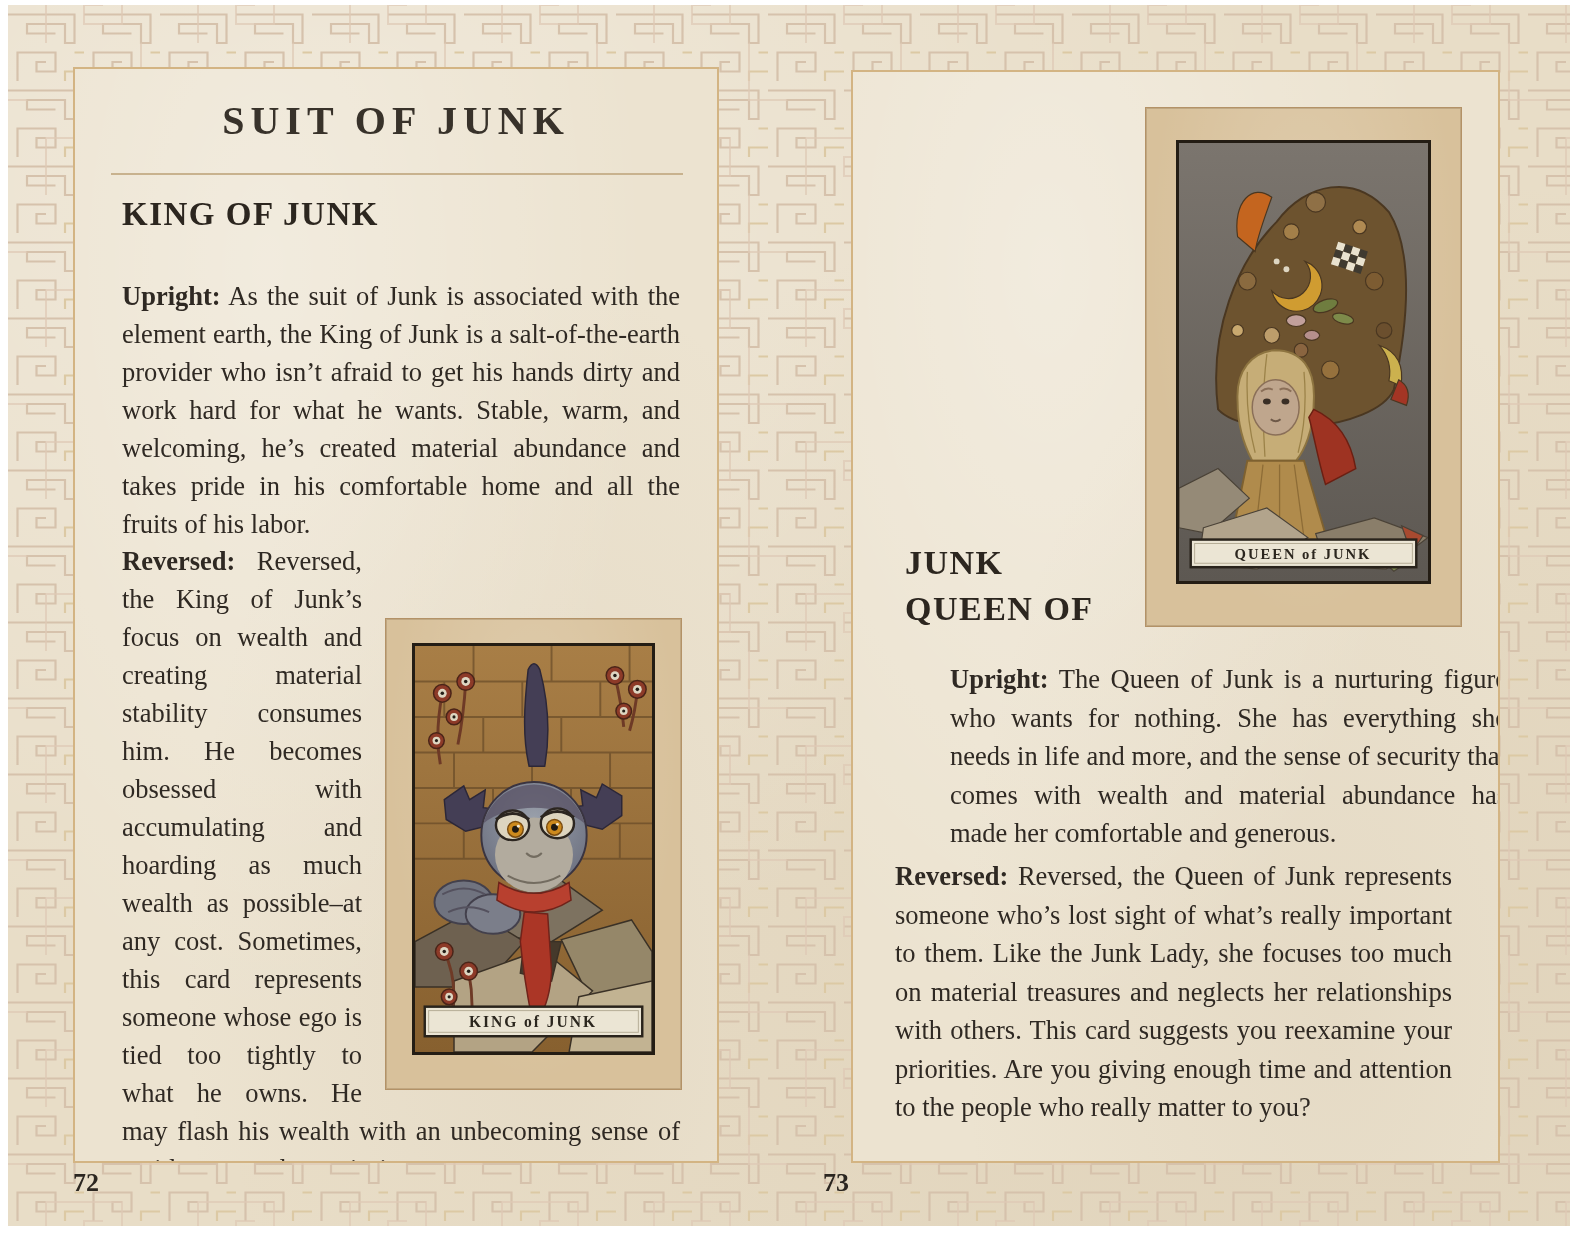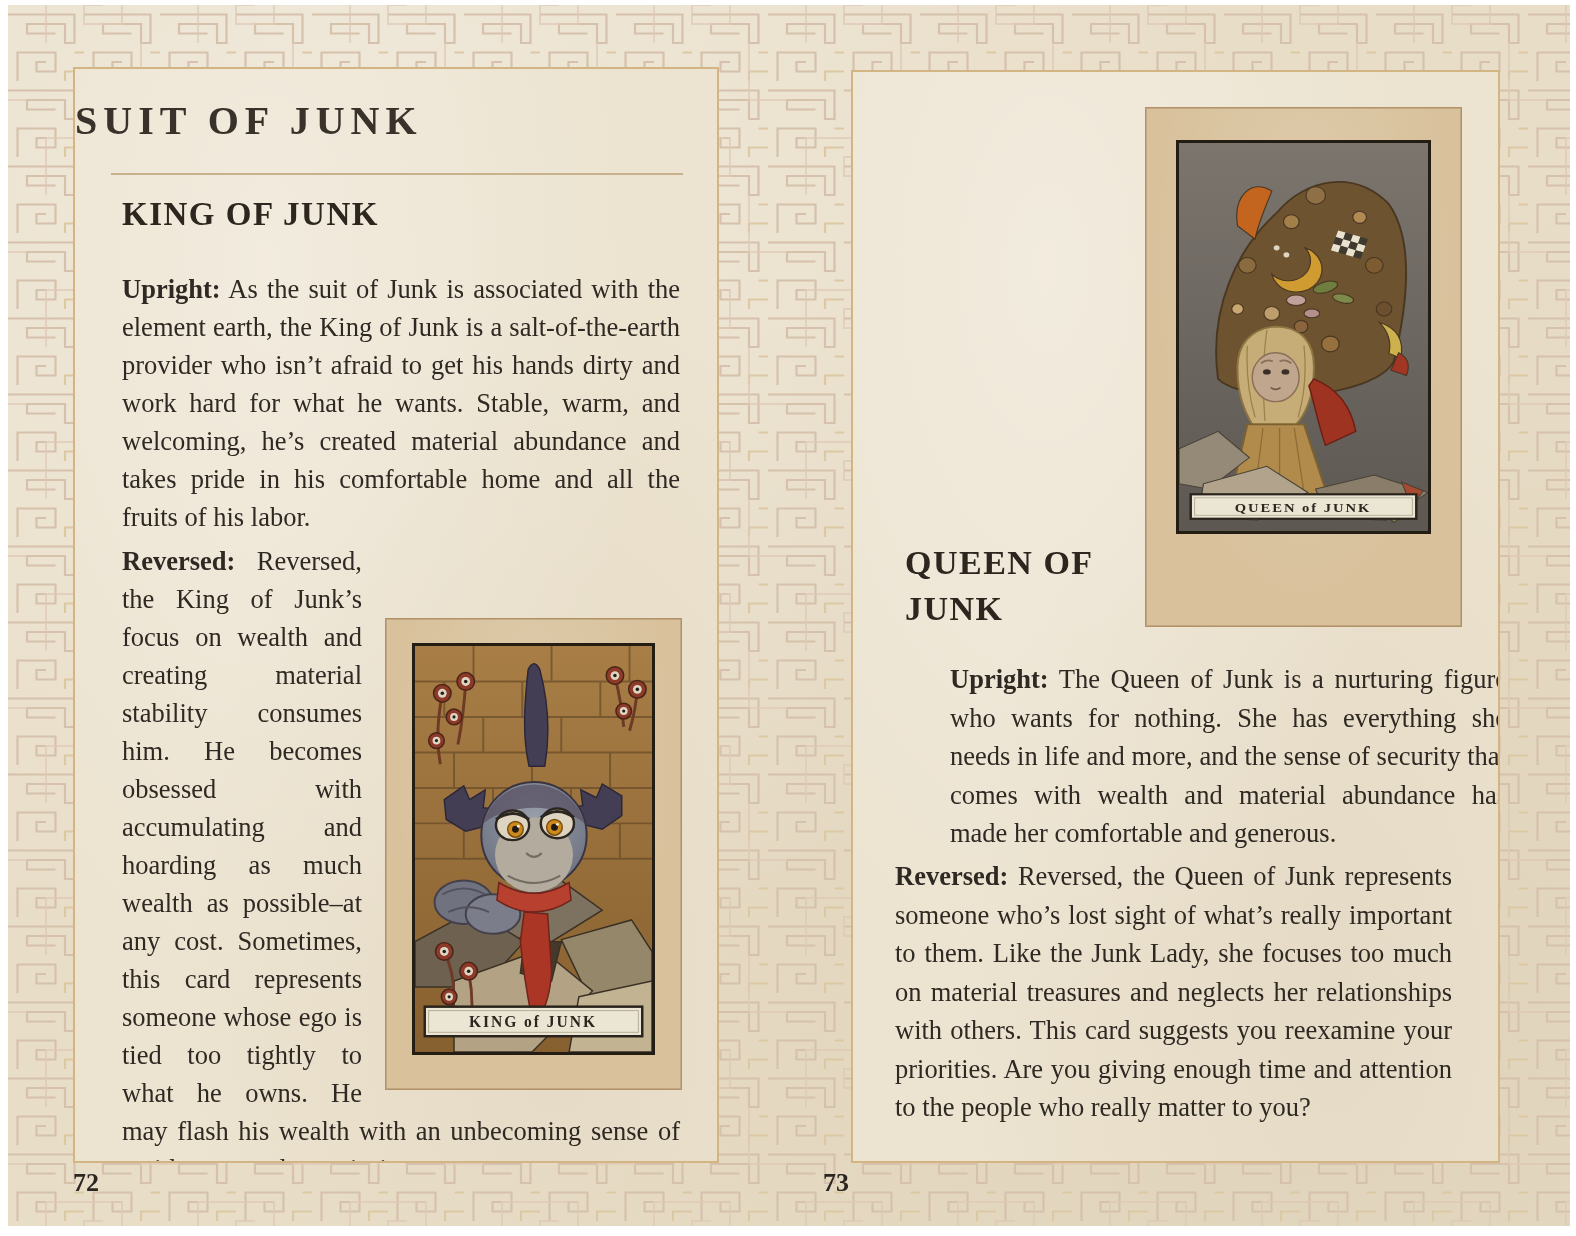--- a/index.html
+++ b/index.html
@@ -17,49 +17,49 @@
 
   
   .panel{position:absolute;border:2px solid #d3b483;box-sizing:border-box;overflow:hidden;
          background:
            radial-gradient(ellipse at 30% 18%, rgba(255,255,255,.30), transparent 60%),
            radial-gradient(ellipse at 75% 85%, rgba(181,158,122,.13), transparent 55%),
            #ece3d0;}
   .panel-left{left:73px;top:67px;width:646px;height:1096px;}
   .panel-right{left:851px;top:70px;width:649px;height:1093px;}
 
-  .page-title{position:absolute;left:0;top:28px;width:100%;text-align:left;
+  .page-title{position:absolute;left:0;top:28px;width:100%;text-align:center;
               font-size:40px;font-weight:700;letter-spacing:6px;color:#38322a;}
   .title-rule{position:absolute;left:36px;top:104px;width:572px;height:2px;
               background:#c8b28e;}
   .section-heading{position:absolute;font-weight:700;color:#2c261f;letter-spacing:1.5px;}
   .heading-left{left:47px;top:127px;font-size:33px;}
   .heading-right{left:52px;top:468px;font-size:34px;line-height:46px;}
 
   .body-text{position:absolute;font-size:26.5px;text-align:justify;color:#2f2923;}
   .lbl{font-weight:700;}
-  .upright-left{left:47px;top:201px;width:558px;line-height:38px;}
+  .upright-left{left:47px;top:208px;width:558px;line-height:38px;}
   .reversed-left{left:47px;top:473px;width:558px;line-height:38px;}
   .upright-right{left:52px;top:588px;width:557px;line-height:38.5px;margin-left:45px;}
   .reversed-right{left:42px;top:785px;width:557px;line-height:38.5px;}
 
   
   .card{position:relative;background:
           radial-gradient(ellipse at 50% 30%, rgba(255,255,255,.18), transparent 70%),
           #d8c19b;
         border:1px solid #b39267;box-shadow:0 0 0 1px rgba(120,90,50,.25) inset;}
   .card-art{position:absolute;border:3px solid #241d14;box-sizing:border-box;background:#6e6963;}
   .card-art svg{position:absolute;inset:0;width:100%;height:100%;display:block;}
 
   .king-float{float:right;width:295px;height:470px;margin-left:23px;margin-top:76px;}
   .king-card{width:295px;height:470px;}
   .king-card .card-art{left:26px;top:24px;width:243px;height:412px;}
 
   .queen-card{position:absolute;left:292px;top:35px;width:315px;height:518px;}
-  .queen-card .card-art{left:30px;top:32px;width:255px;height:394px;}
+  .queen-card .card-art{left:30px;top:32px;width:255px;height:444px;}
 
   .page-number{position:absolute;font-size:26px;font-weight:700;color:#2b2620;
                top:1168px;}
   .pn-left{left:73px;width:646px;}
   .pn-right{left:823px;width:649px;}
 </style>
 </head>
 <body>
 
 <div class="spread">
@@ -306,22 +306,22 @@
             <circle cx="172" cy="416" r="4" fill="#d8d0bc"></circle>
 
           <rect x="12" y="402" width="231" height="28" fill="#ebe5d4" stroke="#29231b" stroke-width="2.5"></rect>
           <rect x="16" y="406" width="223" height="20" fill="none" stroke="#b5ad96" stroke-width="1"></rect>
           <text x="127" y="422" text-anchor="middle" font-family="Liberation Serif, DejaVu Serif, serif" font-size="15" font-weight="bold" letter-spacing="2" fill="#2b261e">QUEEN of JUNK</text>
         </svg>
       </div>
     </div>
 
     <div class="section-heading heading-right">
+      <div>JUNK</div>
       <div>QUEEN OF</div>
-      <div>JUNK</div>
     </div>
 
     <div class="body-text upright-right">
       <span class="lbl">Upright:</span>
       <span>The Queen of Junk is a nurturing figure who wants for nothing. She has everything she needs in life and more, and the sense of security that comes with wealth and material abundance has made her comfortable and generous.</span>
     </div>
 
     <div class="body-text reversed-right">
       <span class="lbl">Reversed:</span>
       <span>Reversed, the Queen of Junk represents someone who’s lost sight of what’s really important to them. Like the Junk Lady, she focuses too much on material treasures and neglects her relationships with others. This card suggests you reexamine your priorities. Are you giving enough time and attention to the people who really matter to you?</span>

